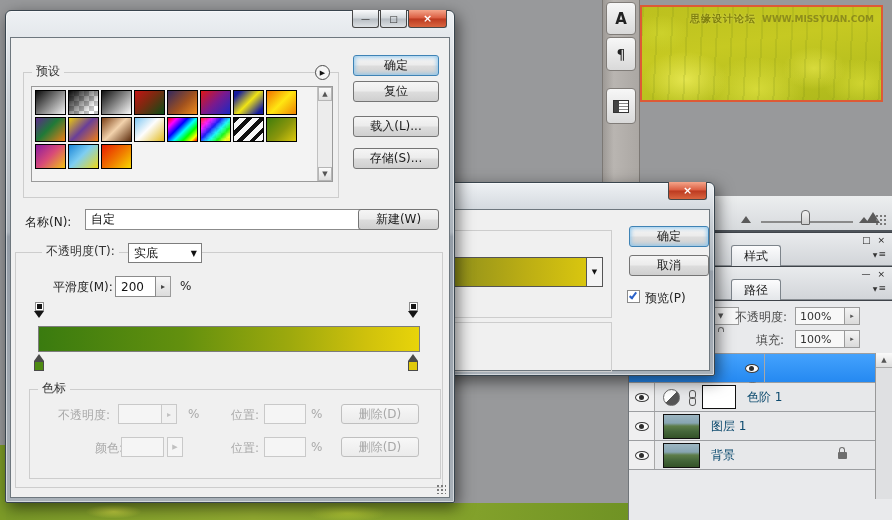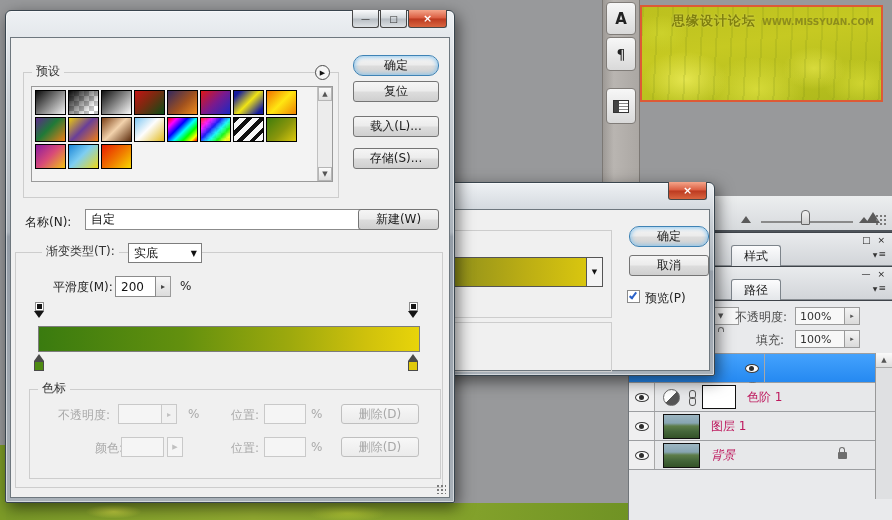--- a/index.html
+++ b/index.html
@@ -4,21 +4,21 @@
 <style>
   html,body{margin:0;padding:0;background:#666;}
   *{box-sizing:border-box;font-family:"DejaVu Sans",sans-serif;}
   #screen{position:relative;width:892px;height:520px;background:#98999b;overflow:hidden;}
 
   
   .abs{position:absolute;}
   .btn{position:absolute;border:1px solid #757575;border-radius:3px;
        background:linear-gradient(#f5f5f5,#ececec 45%,#dcdcdc 55%,#cfcfcf);
        font-size:12px;color:#1c1c1c;display:flex;align-items:center;justify-content:center;}
-  .btn.def{border-color:#3f83b5;box-shadow:inset 0 0 4px 1px #8cc6ee;border-radius:10px;}
+  .btn.def{border-color:#3f83b5;box-shadow:inset 0 0 4px 1px #8cc6ee;}
   .btnd{position:absolute;border:1px solid #bfbfbf;border-radius:3px;
         background:linear-gradient(#f7f7f7,#ebebeb);font-size:12px;color:#a8a8a8;
         display:flex;align-items:center;justify-content:center;}
   .field{position:absolute;height:21px;border:1px solid #8b8b8b;background:#fff;font-size:12px;
          display:flex;align-items:center;padding:0 5px;color:#111;}
   .fieldd{position:absolute;height:20px;border:1px solid #c9c9c9;background:#f5f5f5;}
   .spin{width:15px;height:21px;border:1px solid #9a9a9a;border-left:none;
         background:linear-gradient(#f6f6f6,#dcdcdc);font-size:8px;color:#444;
         display:flex;align-items:center;justify-content:center;}
   .spind{width:15px;height:20px;border:1px solid #c9c9c9;border-left:none;background:#f1f1f1;
@@ -93,21 +93,21 @@
   .adjico{width:17px;height:17px;border-radius:50%;border:1px solid #6a6a6a;flex:none;
         background:linear-gradient(135deg,#ffffff 50%,#555 50%);margin:0 7px 0 8px;}
   .chain{width:10px;height:16px;position:relative;flex:none;margin-right:5px;}
   .chain::before,.chain::after{content:"";position:absolute;left:2px;width:5px;height:7px;
         border:1.5px solid #555;border-radius:3px;}
   .chain::before{top:1px}.chain::after{top:8px}
   .thumb-mask{width:34px;height:24px;background:#fff;border:1px solid #111;flex:none;margin-right:11px;}
   .lrow.sel .thumb-mask{box-shadow:0 0 0 2px #fff,0 0 0 3px #222;}
   .thumb-photo{width:37px;height:25px;border:1px solid #111;flex:none;margin:0 11px 0 8px;
         background:linear-gradient(180deg,#9db6c2 0%,#87a5b2 35%,#5d7d4a 48%,#44663a 72%,#335228 100%);}
-  .lname{font-size:12px;color:#be185d;white-space:nowrap;}
+  .lname{font-size:12px;color:#0c4a6e;white-space:nowrap;}
   .lrow.sel .lname{color:#07243e;}
   .lockico{width:9px;height:7px;background:#6e6e6e;border-radius:1px;position:relative;flex:none;}
   .lockico::before{content:"";position:absolute;left:1px;top:-5px;width:4px;height:4px;
         border:1.5px solid #6e6e6e;border-bottom:none;border-radius:4px 4px 0 0;}
   .lscroll{position:absolute;right:0;top:52px;width:17px;height:146px;background:#dfe0e2;border-left:1px solid #999;}
   .lsup{position:absolute;left:0;right:0;top:0;height:15px;background:linear-gradient(#fafafa,#dedede);
         border-bottom:1px solid #aaa;font-size:7px;color:#555;display:flex;align-items:center;justify-content:center;}
   .valbox{position:absolute;height:18px;border:1px solid #9b9b9b;background:#f8f8f8;font-size:11px;
         color:#333;display:flex;align-items:center;padding:0 4px;}
   .vspin{position:absolute;width:15px;height:18px;border:1px solid #9b9b9b;border-left:none;
@@ -136,21 +136,21 @@
   .doc{position:absolute;left:640px;top:5px;width:243px;height:97px;border:2px solid #dd5a36;z-index:1;
     background:
       repeating-linear-gradient(93deg,rgba(110,130,20,.15) 0 2px,transparent 2px 15px),
       radial-gradient(60px 40px at 18% 78%,rgba(238,238,90,.8),transparent 70%),
       radial-gradient(70px 45px at 48% 88%,rgba(230,232,70,.65),transparent 70%),
       radial-gradient(45px 30px at 72% 66%,rgba(235,235,80,.6),transparent 70%),
       radial-gradient(55px 35px at 92% 82%,rgba(225,228,60,.6),transparent 70%),
       radial-gradient(40px 26px at 8% 28%,rgba(215,222,55,.5),transparent 70%),
       linear-gradient(170deg,#bcc01e 0%,#c6c922 40%,#adb81b 100%);}
   .wm{position:absolute;top:5px;right:7px;display:flex;align-items:baseline;gap:6px;}
-  .wm-t{font-size:13px;font-weight:bold;color:#80800e;letter-spacing:1px;text-shadow:0 0 2px #d8d860;}
+  .wm-t{font-size:10px;font-weight:bold;color:#80800e;letter-spacing:1px;text-shadow:0 0 2px #d8d860;}
   .wm-u{font-size:9px;font-weight:bold;color:#8d8d1c;}
 
   .canvas-b{position:absolute;left:0;top:503px;width:632px;height:17px;z-index:0;background:
       radial-gradient(40px 10px at 18% 50%,rgba(214,224,70,.8),transparent 70%),
       radial-gradient(55px 12px at 55% 60%,rgba(195,214,55,.7),transparent 70%),
       linear-gradient(90deg,#7a9a28,#93ac31 40%,#86a42c 70%,#6f9224);}
   .canvas-l{position:absolute;left:0;top:445px;width:6px;height:75px;background:#7d9c28;z-index:0;}
 
   .checkbox{position:absolute;width:13px;height:13px;border:1px solid #8a8a8a;background:#fff;}
   .check{position:absolute;left:3px;top:0;width:4px;height:8px;border-right:2px solid #2b62c9;
@@ -263,21 +263,21 @@
               <span class="eye"></span>
             </div>
           <span class="thumb-photo"></span>
           <span class="lname">图层 1</span>
         </div>
         <div class="lrow">
           <div class="eyecell">
               <span class="eye"></span>
             </div>
           <span class="thumb-photo"></span>
-          <span class="lname" style="font-style:italic;text-align:center;">背景</span>
+          <span class="lname" style="text-align:center;">背景</span>
           <span class="lockico" style="margin-left:auto;margin-right:28px;"></span>
         </div>
       </div>
       <div class="lscroll">
         <div class="lsup">
             <span>▲</span>
           </div>
       </div>
     </div>
   </div>
@@ -356,21 +356,21 @@
       <div class="btn def" style="left:342px;top:17px;width:86px;height:21px;">确定</div>
       <div class="btn" style="left:342px;top:43px;width:86px;height:21px;">复位</div>
       <div class="btn" style="left:342px;top:78px;width:86px;height:21px;">载入(L)...</div>
       <div class="btn" style="left:342px;top:110px;width:86px;height:21px;">存储(S)...</div>
 
       <div class="lbl" style="left:14px;top:176px;">名称(N):</div>
       <div class="field" style="left:74px;top:171px;width:300px;">自定</div>
       <div class="btn" style="left:347px;top:171px;width:81px;height:21px;">新建(W)</div>
 
       <div class="grp" style="left:4px;top:214px;right:6px;height:236px;">
-        <div class="glab" style="left:26px;">渐变类型(T):</div>
+        <div class="glab" style="left:26px;">不透明度(T):</div>
         <div class="dd" style="left:112px;top:-10px;width:74px;">
           <span>实底</span>
           <span class="car">▼</span>
         </div>
 
         <div class="lbl" style="left:37px;top:26px;">平滑度(M):</div>
         <div class="field" style="left:99px;top:23px;width:41px;">200</div>
         <div class="spin abs" style="left:140px;top:23px;">
             <span>▸</span>
           </div>

